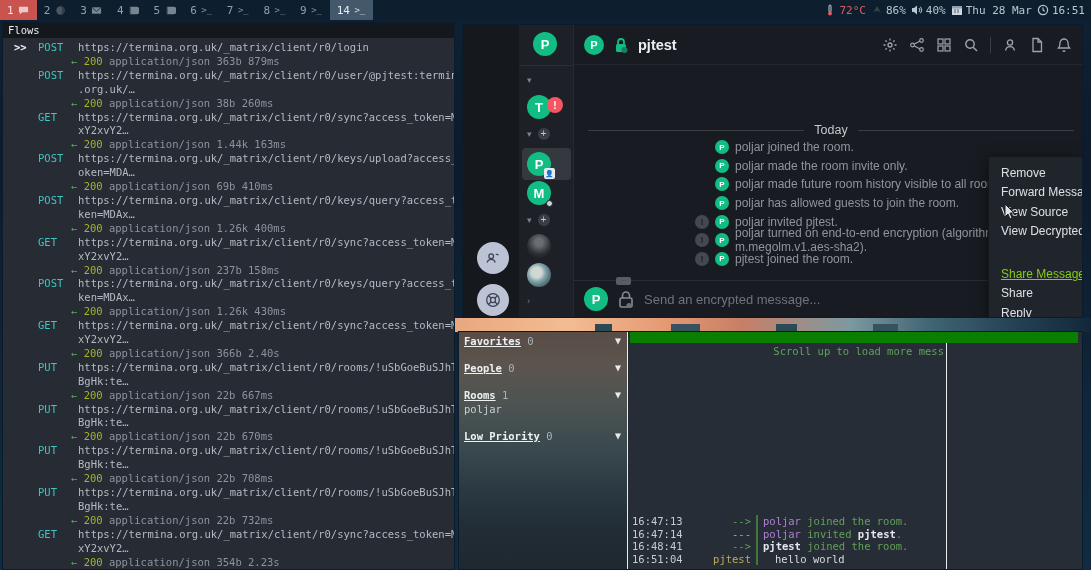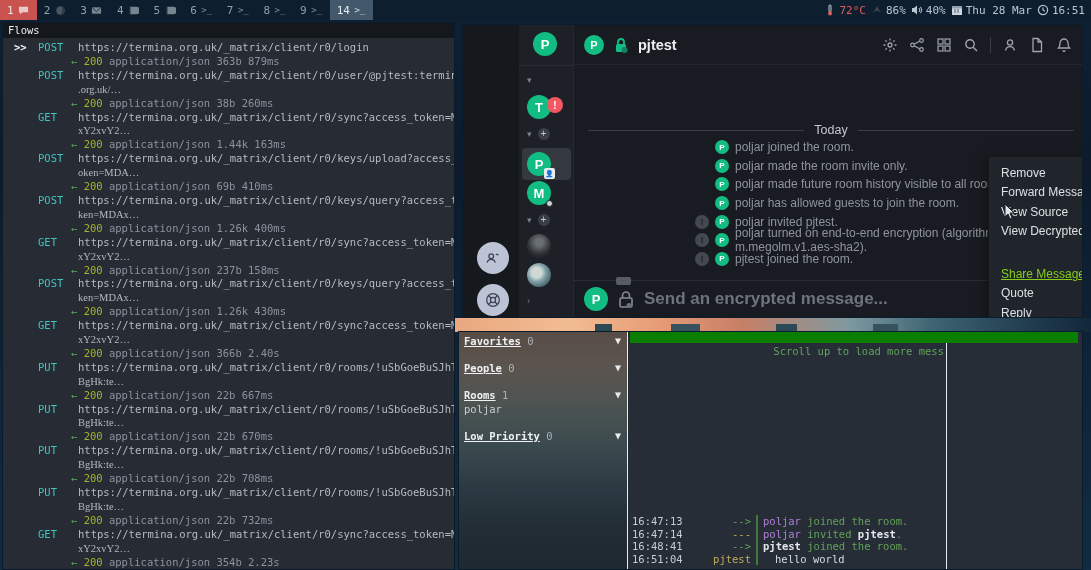--- a/index.html
+++ b/index.html
@@ -38,21 +38,21 @@
 
   
   #mitm { left:2px; top:22px; width:453px; height:548px; background:#262b34;
     font-family:"DejaVu Sans Mono", monospace; font-size:10.5px; overflow:hidden; }
   #mitm-title { height:15px; background:#14171c; color:#e8ebef; padding-left:5px;
     font-size:10.5px; line-height:15px; }
   #flow-list { padding:3px 0 0 11px; line-height:13.9px; white-space:pre; color:#b4bac2;}
   .fl-marker { display:inline-block; width:24px; color:#eef1f4; font-weight:bold; }
   .fl-method { display:inline-block; width:40px; color:#3ec6c0; }
   .fl-url { color:#b4bac2; }
-  .fl-cont { padding-left:64px;font-family:Liberation Serif, serif; }
+  .fl-cont { padding-left:64px; }
   .fl-resp { padding-left:57px; color:#8d939c; }
   .fl-arrow { color:#5fae63; }
   .fl-code { color:#a4b42e; }
 
   
   #element { left:462px; top:24px; width:621px; height:294px; background:#181b21;
     display:flex; overflow:hidden; }
   #el-rail { width:56px; background:#15181d; position:relative; flex:none;}
   .rail-btn { position:absolute; left:14px; width:32px; height:32px; border-radius:50%;
     background:#bcc3d4; display:flex; align-items:center; justify-content:center; }
@@ -91,21 +91,21 @@
   .day-divider .line { flex:1; border-top:1px solid #3a3e45; }
   .ev-row { position:absolute; left:0; right:0; height:18.5px; display:flex; align-items:center; gap:6px; }
   .ev-indent { width:155px; flex:none; display:flex; justify-content:flex-end; gap:6px; align-items:center;}
   .warn-grey { width:14px; height:14px; border-radius:50%; background:#44484f; color:#1d2025;
     font-size:9px; font-weight:bold; display:flex; align-items:center; justify-content:center; flex:none;}
 
   #el-composer { height:37px; border-top:1px solid #2a2d34; display:flex; align-items:center;
     padding:0 10px; gap:9px; flex:none; position:relative;}
   #composer-hint { position:absolute; left:42px; top:-4px; width:15px; height:8px; border-radius:2px;
     background:#585d65; color:#22252b; font-size:6px; line-height:7px; text-align:center;}
-  #composer-placeholder { color:#6f747c; font-size:17px;font-weight:bold; }
+  #composer-placeholder { color:#6f747c; font-size:13px; }
   #composer-format { margin-left:auto; width:21px; height:21px; border-radius:50%; background:#e7e9ec;
     color:#3f444b; font-size:10px; font-weight:bold; display:flex; align-items:center; justify-content:center;}
 
   #context-menu { position:absolute; right:0; top:131px; width:94px; background:#20252c;
     border:1px solid #15181d; border-right:none; box-shadow:0 3px 12px rgba(0,0,0,.5);
     padding:7px 0 7px 12px; z-index:50; }
   .cm-item { height:19.3px; line-height:19.3px; font-size:12px; color:#dde0e4; white-space:nowrap; overflow:hidden;}
   .cm-link { color:#84cc16; text-decoration:underline;margin-top:24px; }
 
   
@@ -434,21 +434,21 @@
       <span id="composer-placeholder">Send an encrypted message...</span>
       <span id="composer-format">Aa</span>
     </div>
 
     <div id="context-menu">
         <div class="cm-item">Remove</div>
         <div class="cm-item">Forward Message</div>
         <div class="cm-item">View Source</div>
         <div class="cm-item">View Decrypted S</div>
         <div class="cm-item cm-link">Share Message</div>
-        <div class="cm-item">Quote</div>
+        <div class="cm-item">Share</div>
         <div class="cm-item">Reply</div>
         <div class="cm-item">End-to-end encry</div>
       </div>
   </div>
 </div>
 
 <div id="weechat" class="window">
   <div id="wc-sidebar">
       <div class="wc-section"><span class="wc-sec-label">Favorites</span><span class="wc-sec-count"> 0</span><span class="wc-sec-arrow">▼</span></div>
       <div class="wc-section"><span class="wc-sec-label">People</span><span class="wc-sec-count"> 0</span><span class="wc-sec-arrow">▼</span></div>

